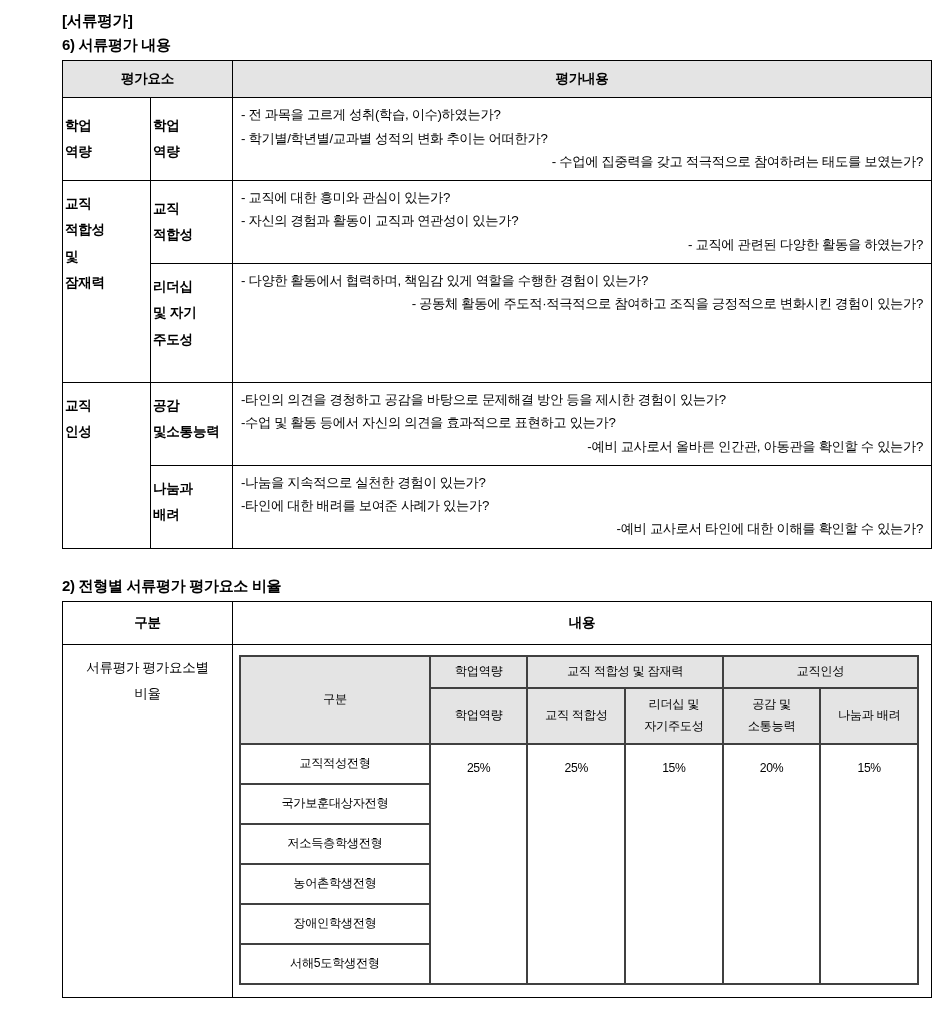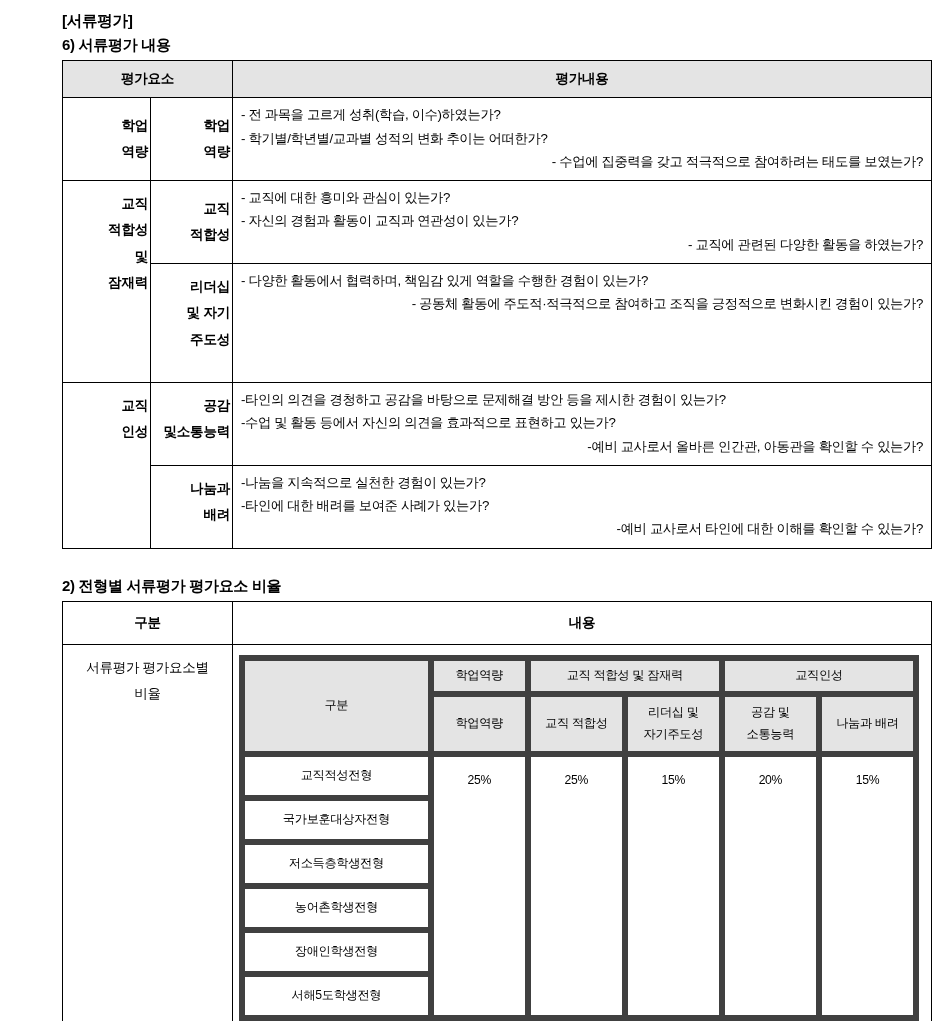--- a/index.html
+++ b/index.html
@@ -55,21 +55,21 @@
   .t1 .hdr {
     background: #e4e4e4;
     text-align: center;
     font-size: 13.5px;
     font-weight: bold;
     height: 36px;
     letter-spacing: -0.2px;
     margin-top: 36px;
   }
   .t1 .cat {
-    text-align: right;
+    text-align: left;
     font-size: 13.5px;
     font-weight: bold;
     letter-spacing: -0.2px;
     line-height: 1.95;
     padding: 10px 2px;
   }
   .t1 .cat.top { vertical-align: top; }
   .t1 .content {
     font-size: 13.3px;
     letter-spacing: -0.35px;
@@ -106,21 +106,21 @@
     padding: 10px 12px 12px 6px;
     vertical-align: top;
   }
   table.inner {
     border-collapse: collapse;
     width: 100%;
     table-layout: fixed;
     border: 1.5px solid #000;
   }
   table.inner td {
-    border: 6px solid #404040;
+    border: 2px solid #404040;
     padding: 0;
     font-weight: normal;
     text-align: center;
     font-size: 12.2px;
     letter-spacing: -0.3px;
     vertical-align: middle;
   }
   table.inner td.sh { background: #e4e4e4; }
   table.inner td.grp { height: 30px; }
   table.inner td.sub {

